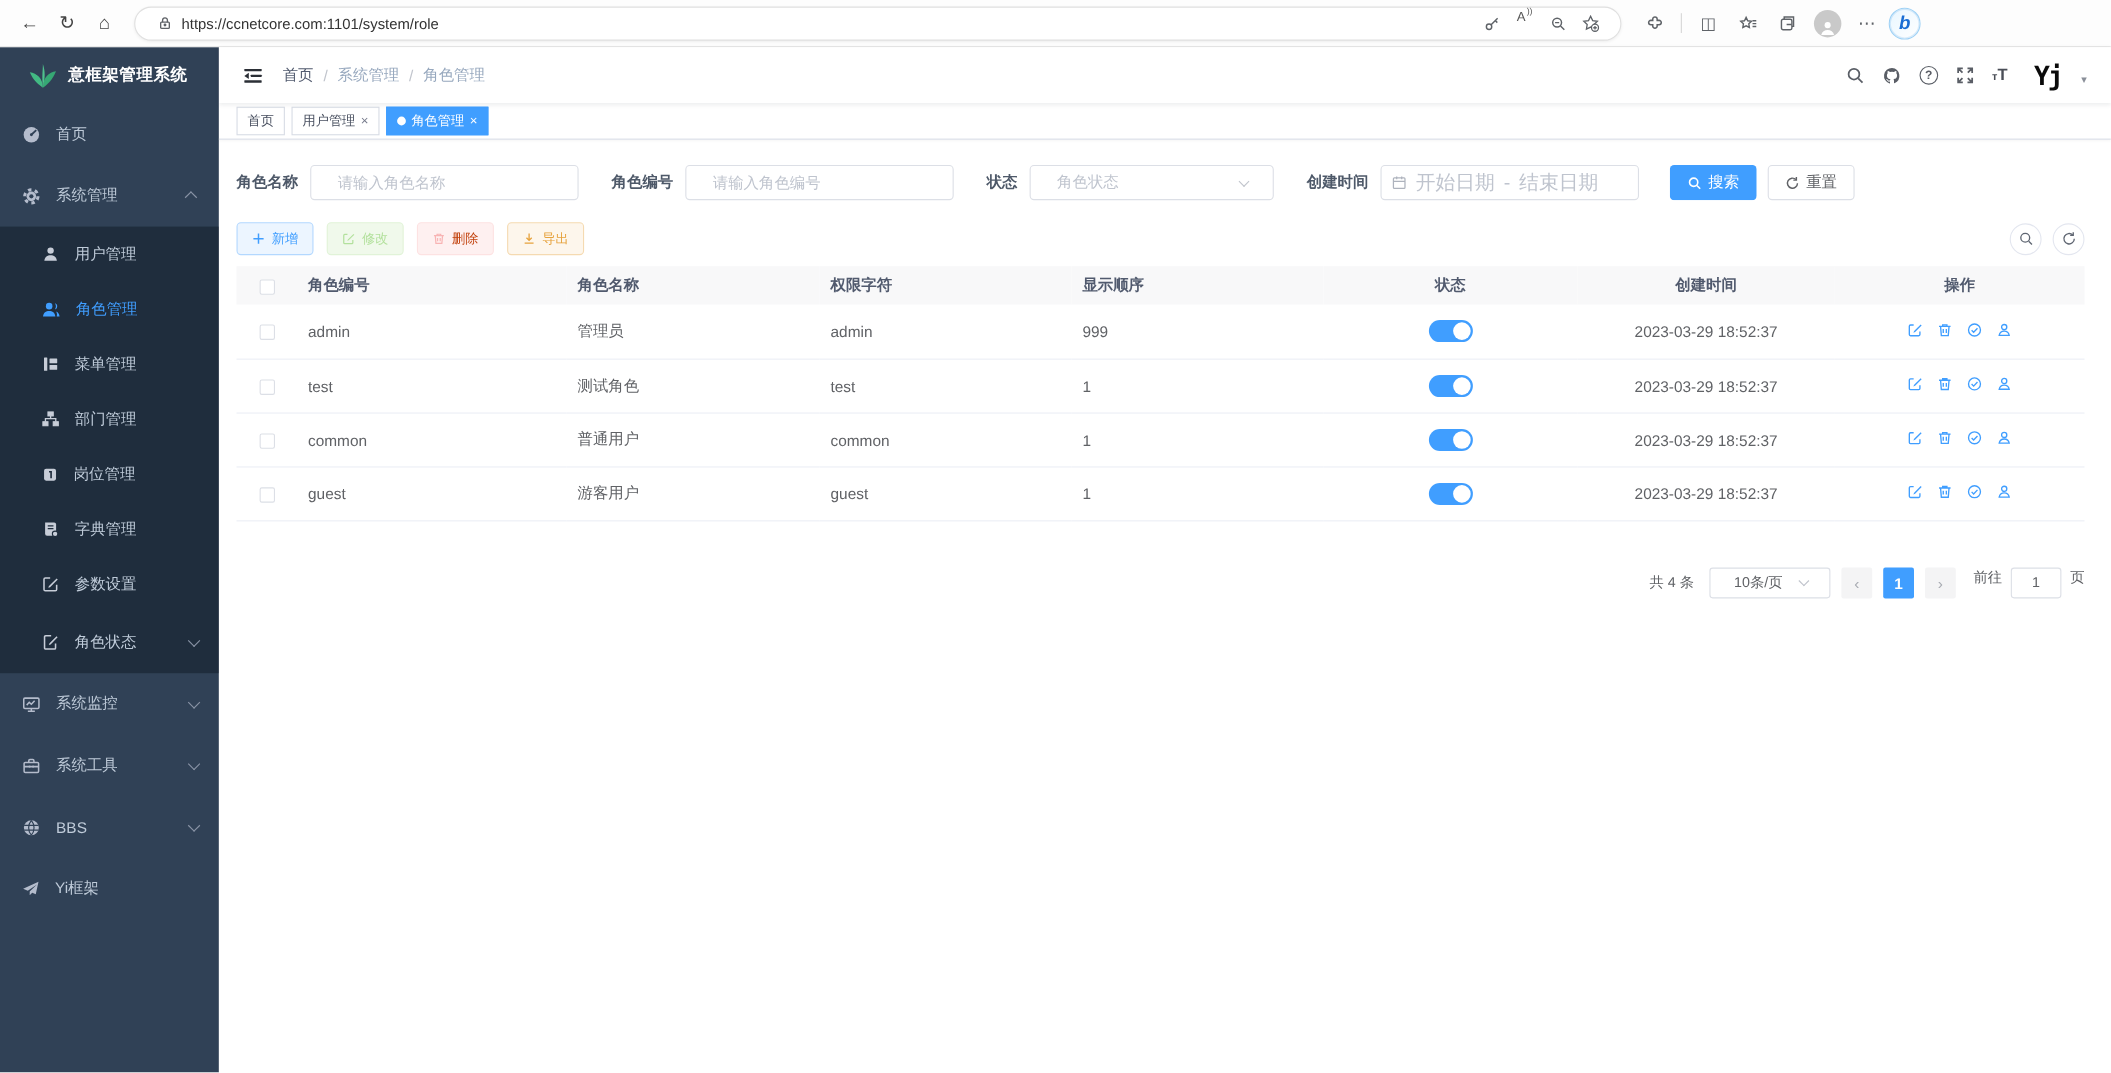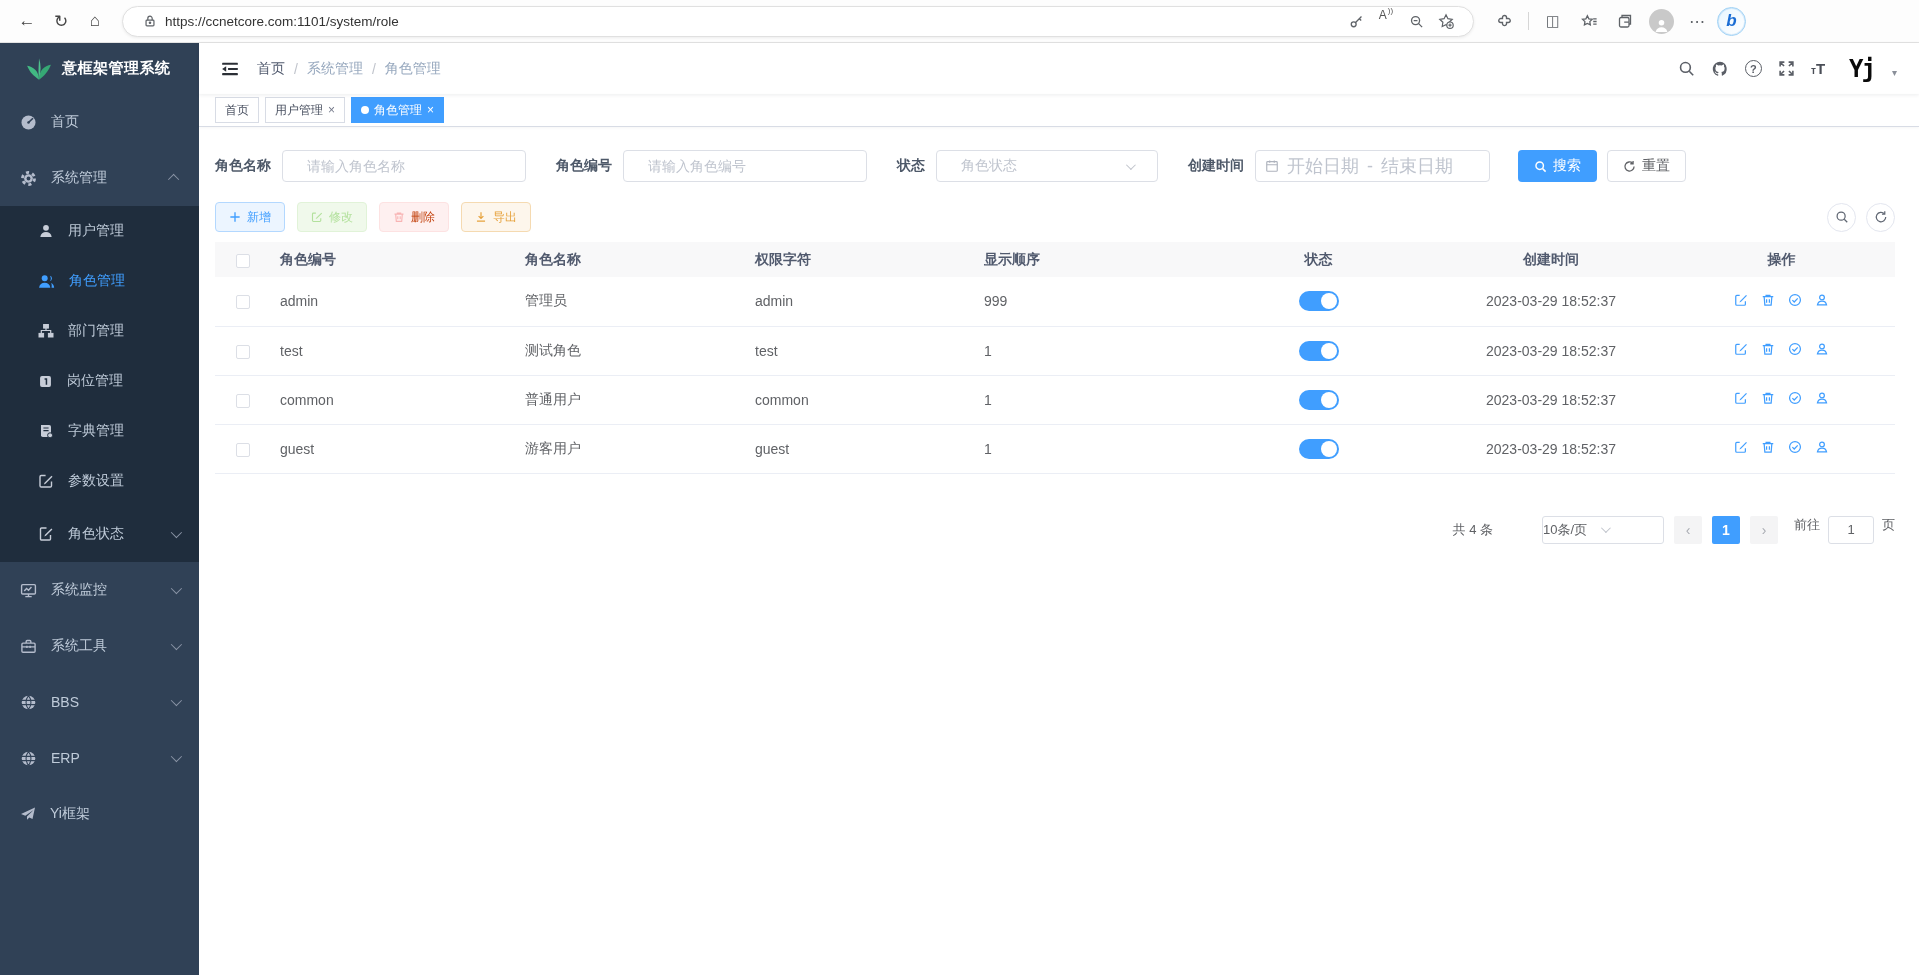--- a/index.html
+++ b/index.html
@@ -93,21 +93,21 @@
   .checkbox { width:14px; height:14px; border:1px solid #dcdfe6; border-radius:2px; background:#fff; display:inline-block; cursor:pointer; vertical-align:middle; }
 
   .toggle { width:40px; height:20px; border-radius:10px; background:#409eff; position:relative; display:inline-block; cursor:pointer; vertical-align:middle; }
   .toggle .knob { position:absolute; right:2px; top:2px; width:16px; height:16px; border-radius:50%; background:#fff; }
 
   .op-icons { display:inline-flex; gap:13px; color:#409eff; align-items:center; }
   .op-icons .ico { cursor:pointer; }
 
   .pagination { display:flex; align-items:center; justify-content:flex-end; gap:10px; margin-top:42px; font-size:13px; color:#606266; padding-right:0; }
   .pg-total { margin-right:4px; }
-  .pg-size { width:122px; height:28px; border:1px solid #dcdfe6; border-radius:3px; display:flex; align-items:center; gap:14px; color:#606266; cursor:pointer;margin-left:35px; }
+  .pg-size { width:110px; height:28px; border:1px solid #dcdfe6; border-radius:3px; display:flex; align-items:center; justify-content:center; gap:14px; color:#606266; cursor:pointer; }
   .pg-btn { width:28px; height:28px; border-radius:2px; background:#f4f4f5; color:#a8abb2; display:flex; align-items:center; justify-content:center; font-size:14px; cursor:pointer; }
   .pg-btn.current { background:#409eff; color:#fff; font-weight:bold; }
   .pg-goto { display:flex; align-items:flex-start; gap:8px; margin-left:6px; }
   .pg-input { width:46px; height:28px; border:1px solid #dcdfe6; border-radius:3px; text-align:center; font-size:13px; color:#606266; font-family:inherit; }
 </style>
 </head>
 <body>
 
 <div class="browser-bar">
   <div class="nav-btn">
@@ -239,20 +239,30 @@
           <svg width="17" height="17" viewBox="0 0 16 16">
               <circle cx="6.3" cy="5" r="2.8" fill="#409eff"></circle>
               <path d="M1 13.8c.4-3.2 2.5-4.7 5.3-4.7s4.9 1.5 5.3 4.7z" fill="#409eff"></path>
               <path d="M10.6 7.9a2.7 2.7 0 0 0 .6-5.3 4.6 4.6 0 0 1 0 5.2zM12.4 9.5c1.7.7 2.6 2.2 2.8 4.3h-2.4a6.5 6.5 0 0 0-.4-4.3z" fill="#409eff"></path>
             </svg>
         </span>
         <span>角色管理</span>
       </div>
       <div class="menu-item">
         <span class="ico">
+          <svg width="16" height="16" viewBox="0 0 16 16" fill="#c7cdd8">
+              <rect x="2" y="2" width="3" height="12" rx="0.5"></rect>
+              <rect x="7" y="2.8" width="7" height="4.4" rx="0.5"></rect>
+              <rect x="7" y="8.8" width="7" height="4.4" rx="0.5"></rect>
+            </svg>
+        </span>
+        <span>菜单管理</span>
+      </div>
+      <div class="menu-item">
+        <span class="ico">
           <svg width="16" height="16" viewBox="0 0 16 16" fill="#c7cdd8" stroke="#c7cdd8">
               <rect x="5.6" y="1.5" width="4.8" height="3.6"></rect>
               <path d="M8 5.1v2.4M3.3 10.4V7.5h9.4v2.9" fill="none" stroke-width="1.2"></path>
               <rect x="1" y="10.4" width="4.6" height="3.6"></rect>
               <rect x="10.4" y="10.4" width="4.6" height="3.6"></rect>
             </svg>
         </span>
         <span>部门管理</span>
       </div>
       <div class="menu-item">
@@ -321,30 +331,20 @@
       <span class="ico">
         <svg width="17" height="17" viewBox="0 0 16 16">
             <circle cx="8" cy="8" r="6.4" fill="#b4bccc"></circle>
             <path d="M1.8 6h12.4M1.8 10h12.4M8 1.6a10 10 0 0 0 0 12.8M8 1.6a10 10 0 0 1 0 12.8" stroke="#304156" fill="none" stroke-width="1"></path>
           </svg>
       </span>
       <span>BBS</span>
       <span class="chev down"></span>
     </div>
 
-    <div class="menu-item">
-      <span class="ico">
-        <svg width="17" height="17" viewBox="0 0 16 16">
-            <circle cx="8" cy="8" r="6.4" fill="#b4bccc"></circle>
-            <path d="M1.8 6h12.4M1.8 10h12.4M8 1.6a10 10 0 0 0 0 12.8M8 1.6a10 10 0 0 1 0 12.8" stroke="#304156" fill="none" stroke-width="1"></path>
-          </svg>
-      </span>
-      <span>ERP</span>
-      <span class="chev down"></span>
-    </div>
 
     <div class="menu-item">
       <span class="ico">
         <svg width="16" height="16" viewBox="0 0 16 16" fill="#b4bccc">
             <path d="M15 1.5L1 8l4.3 1.7L13.6 4 7 10.4v3.4l2.3-2.3 3.2 1.4z"></path>
           </svg>
       </span>
       <span>Yi框架</span>
     </div>
   </aside>

